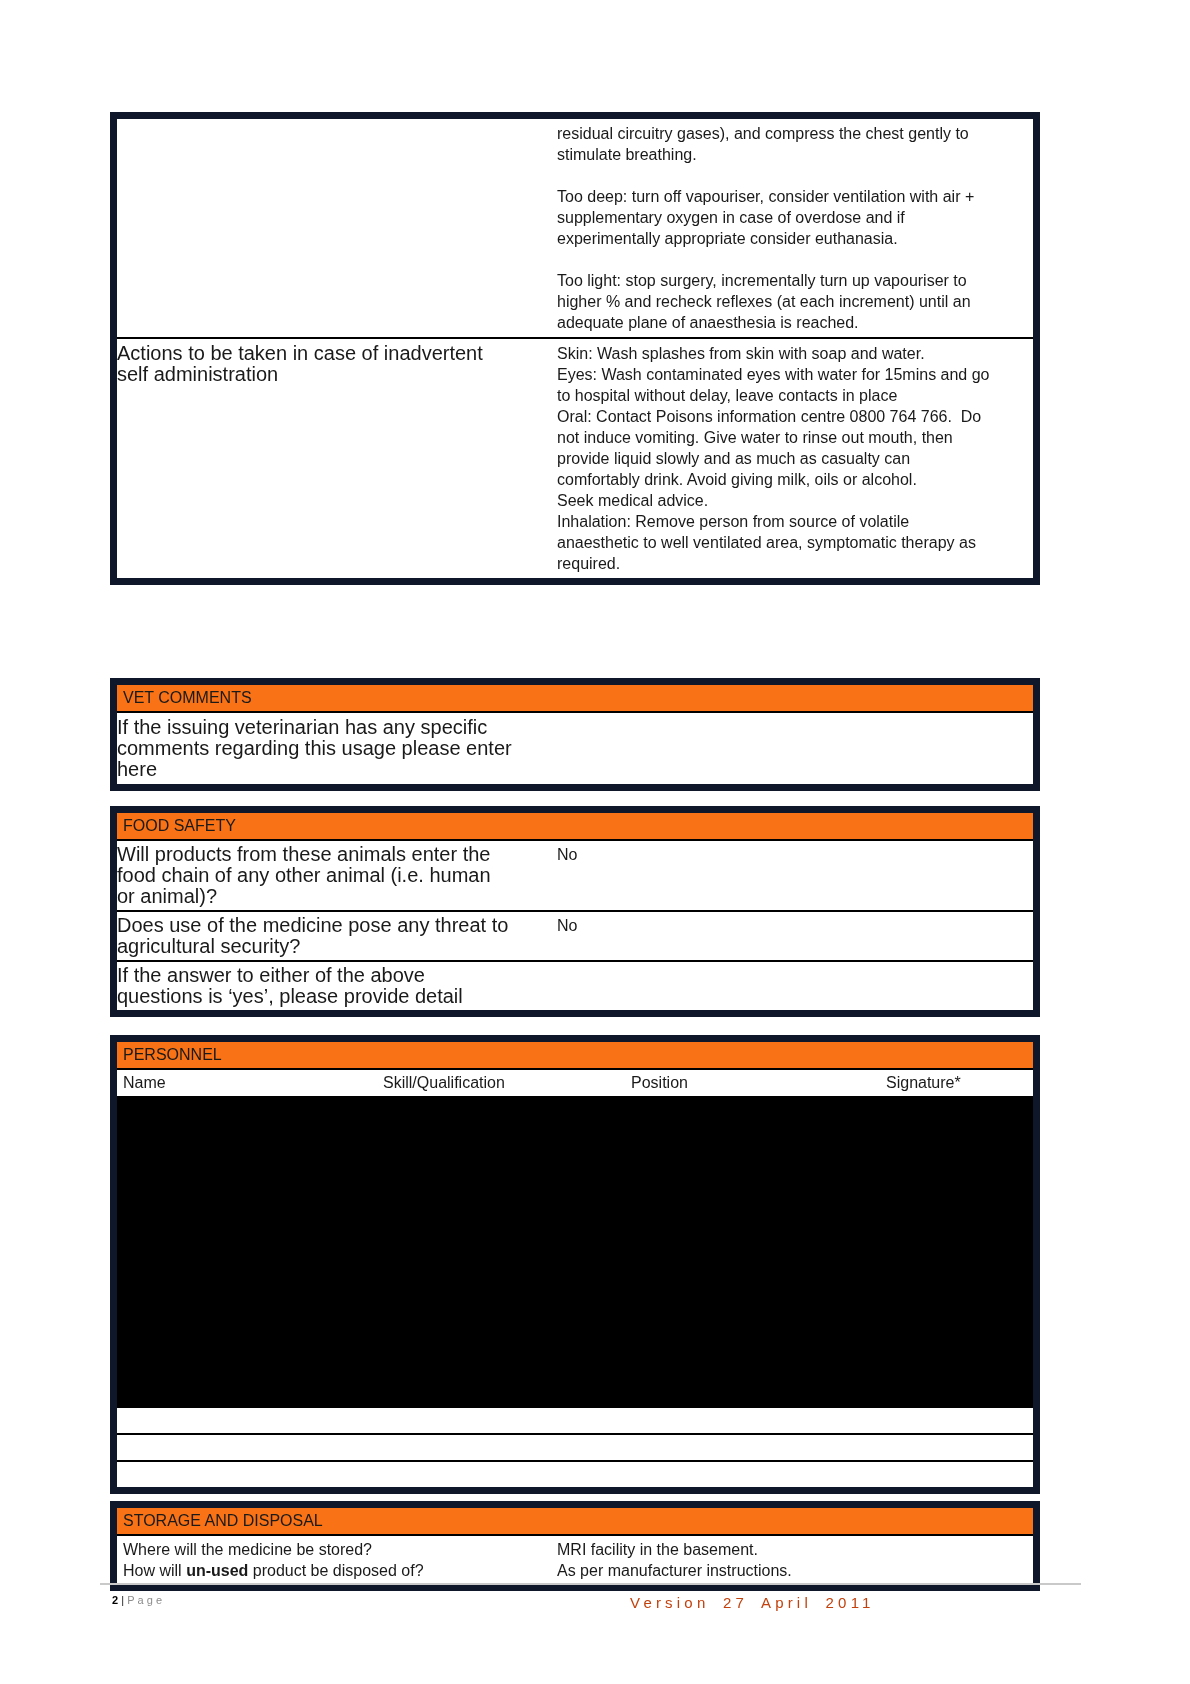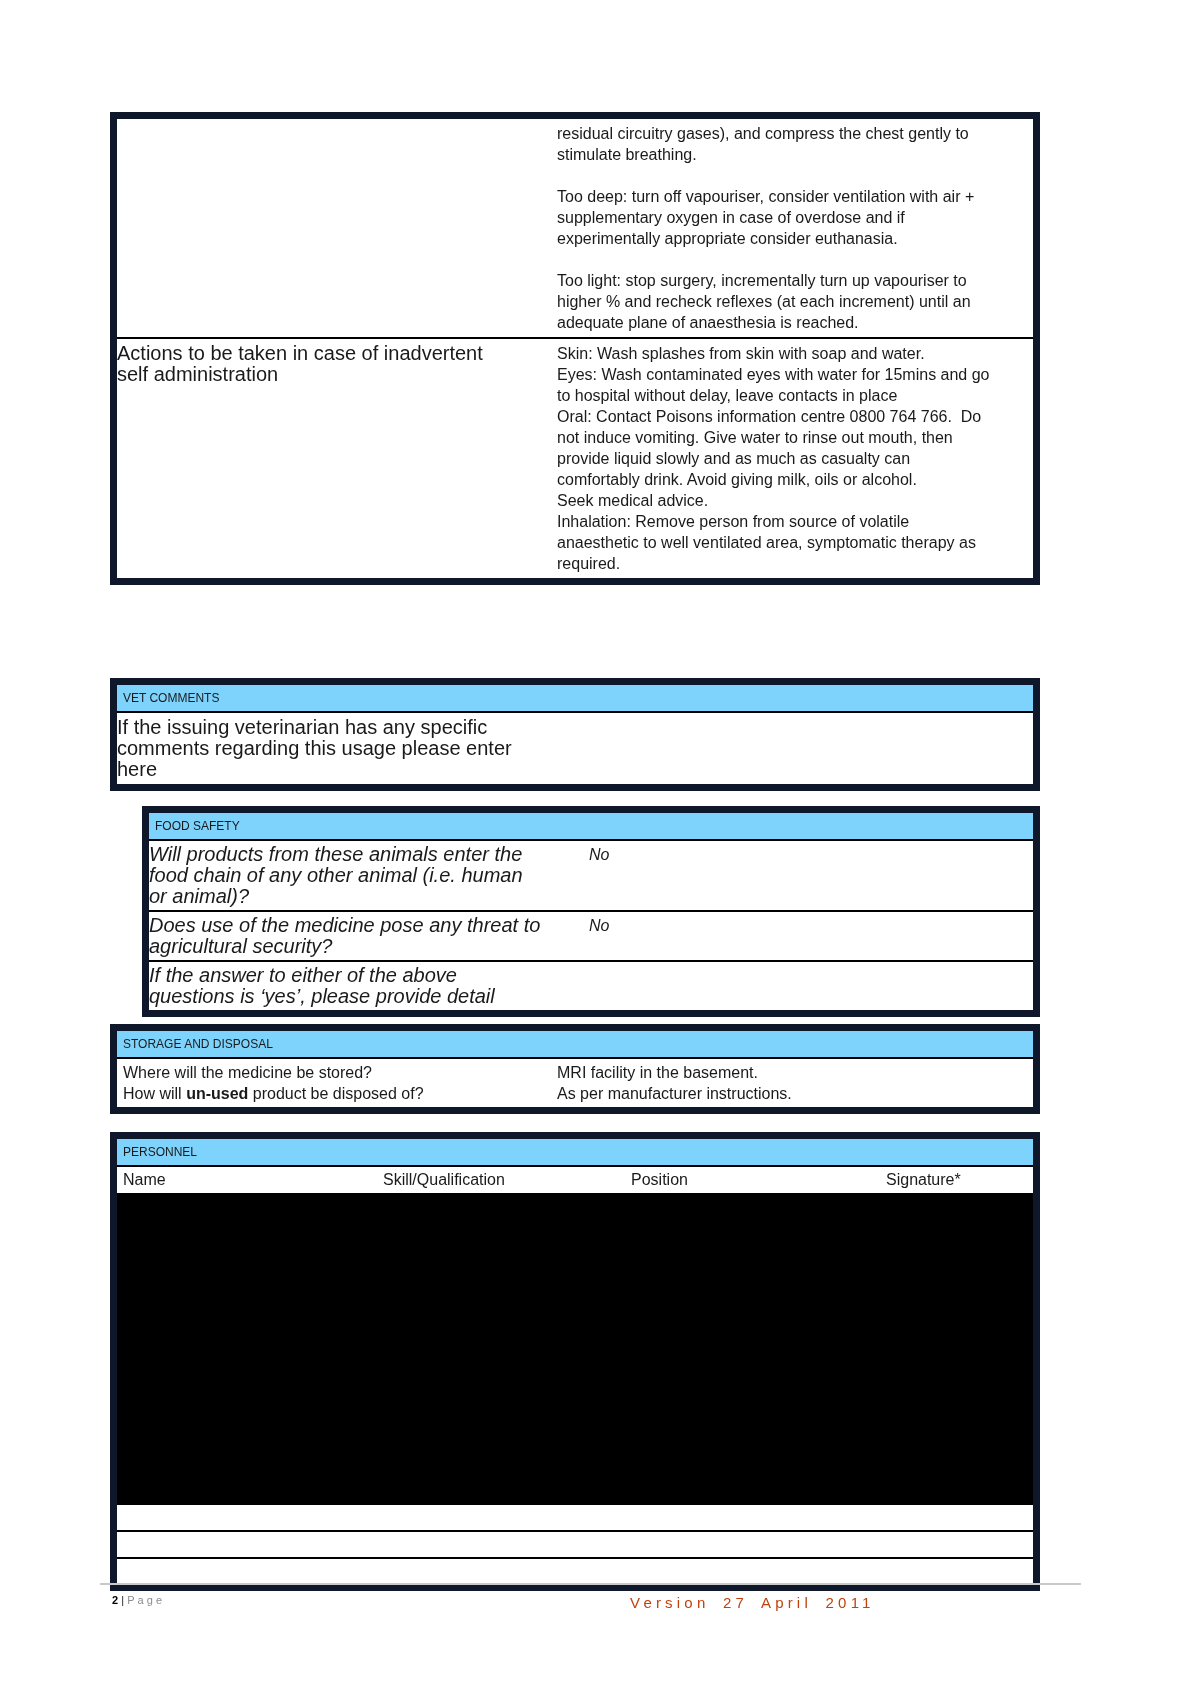--- a/index.html
+++ b/index.html
@@ -14,63 +14,63 @@
     overflow: hidden;
   }
   .content {
     position: absolute;
     left: 110px;
     top: 112px;
     width: 930px;
   }
   .doc-table { border: 7px solid #0f172a; background: #fff; }
   .band {
-    background: #7dd3fc;
+    background: #f97316;
     border-bottom: 2px solid #000;
     padding: 3px 6px;
-    font-size: 12px;
+    font-size: 16px;
     line-height: 20px;
     white-space: pre-wrap;
   }
   .tbl-row { display: flex; }
   .tbl-row.divided { border-top: 2px solid #000; }
   .cell-q {
     width: 440px;
     padding: 4px 10px 4px 0;
     font-size: 20px;
     line-height: 21px;
     white-space: pre-wrap;
   }
   .cell-a {
     flex: 1;
     padding: 4px 8px 4px 0;
     font-size: 16px;
     line-height: 21px;
     white-space: pre-wrap;
   }
-  .food-row .cell-q, .food-row .cell-a { padding-top: 3px; padding-bottom: 3px; font-style: italic; }
+  .food-row .cell-q, .food-row .cell-a { padding-top: 3px; padding-bottom: 3px; }
   .storage-body { padding: 3px 0; }
   .storage-line { display: flex; font-size: 16px; line-height: 21px; white-space: pre-wrap; }
   .storage-line .sq { width: 440px; padding-left: 6px; }
   .storage-line .sa { flex: 1; }
   .bold { font-weight: bold; }
   .personnel-cols {
     display: grid;
     grid-template-columns: 260px 248px 255px 1fr;
     border-bottom: 2px solid #000;
   }
   .personnel-cols > div {
     padding: 3px 6px;
     font-size: 16px;
     line-height: 20px;
   }
   .redaction { height: 308px; background: #000; }
   .empty-row { height: 27px; background: #fff; border-top: 2px solid #000; }
   .gap-vet { margin-top: 93px; }
-  .gap-food { margin-top: 15px; margin-left: 32px; }
+  .gap-food { margin-top: 15px; }
   .gap-storage { margin-top: 7px; }
   .gap-personnel { margin-top: 18px; }
   .footer-line {
     position: absolute;
     left: 100px;
     top: 1583px;
     width: 981px;
     border-top: 2px solid #c9c9c9;
   }
   .footer-left {
@@ -155,46 +155,46 @@
 agricultural security?</div>
         <div class="cell-a">No</div>
       </div>
       <div class="tbl-row food-row divided">
         <div class="cell-q">If the answer to either of the above
 questions is ‘yes’, please provide detail</div>
         <div class="cell-a"></div>
       </div>
     </div>
 
+    <div class="doc-table gap-personnel">
+      <div class="band">PERSONNEL</div>
+      <div class="personnel-cols">
+        <div>Name</div>
+        <div>Skill/Qualification</div>
+        <div>Position</div>
+        <div>Signature*</div>
+      </div>
+      <div class="redaction"></div>
+      <div class="empty-row"></div>
+      <div class="empty-row"></div>
+      <div class="empty-row"></div>
+    </div>
+
     <div class="doc-table gap-storage">
       <div class="band">STORAGE AND DISPOSAL</div>
       <div class="storage-body">
         <div class="storage-line">
           <span class="sq">Where will the medicine be stored?</span>
           <span class="sa">MRI facility in the basement.</span>
         </div>
         <div class="storage-line">
           <span class="sq"><span>How will </span><span class="bold">un-used</span><span> product be disposed of?</span></span>
           <span class="sa">As per manufacturer instructions.</span>
         </div>
       </div>
     </div>
 
-    <div class="doc-table gap-personnel">
-      <div class="band">PERSONNEL</div>
-      <div class="personnel-cols">
-        <div>Name</div>
-        <div>Skill/Qualification</div>
-        <div>Position</div>
-        <div>Signature*</div>
-      </div>
-      <div class="redaction"></div>
-      <div class="empty-row"></div>
-      <div class="empty-row"></div>
-      <div class="empty-row"></div>
-    </div>
-
   </div>
 
   <div class="footer-line"></div>
   <div class="footer-left"><span class="pg-num">2</span><span class="pg-sep">|</span><span>Page</span></div>
   <div class="footer-version">Version 27 April 2011</div>
 </div>
 
 </body></html>

